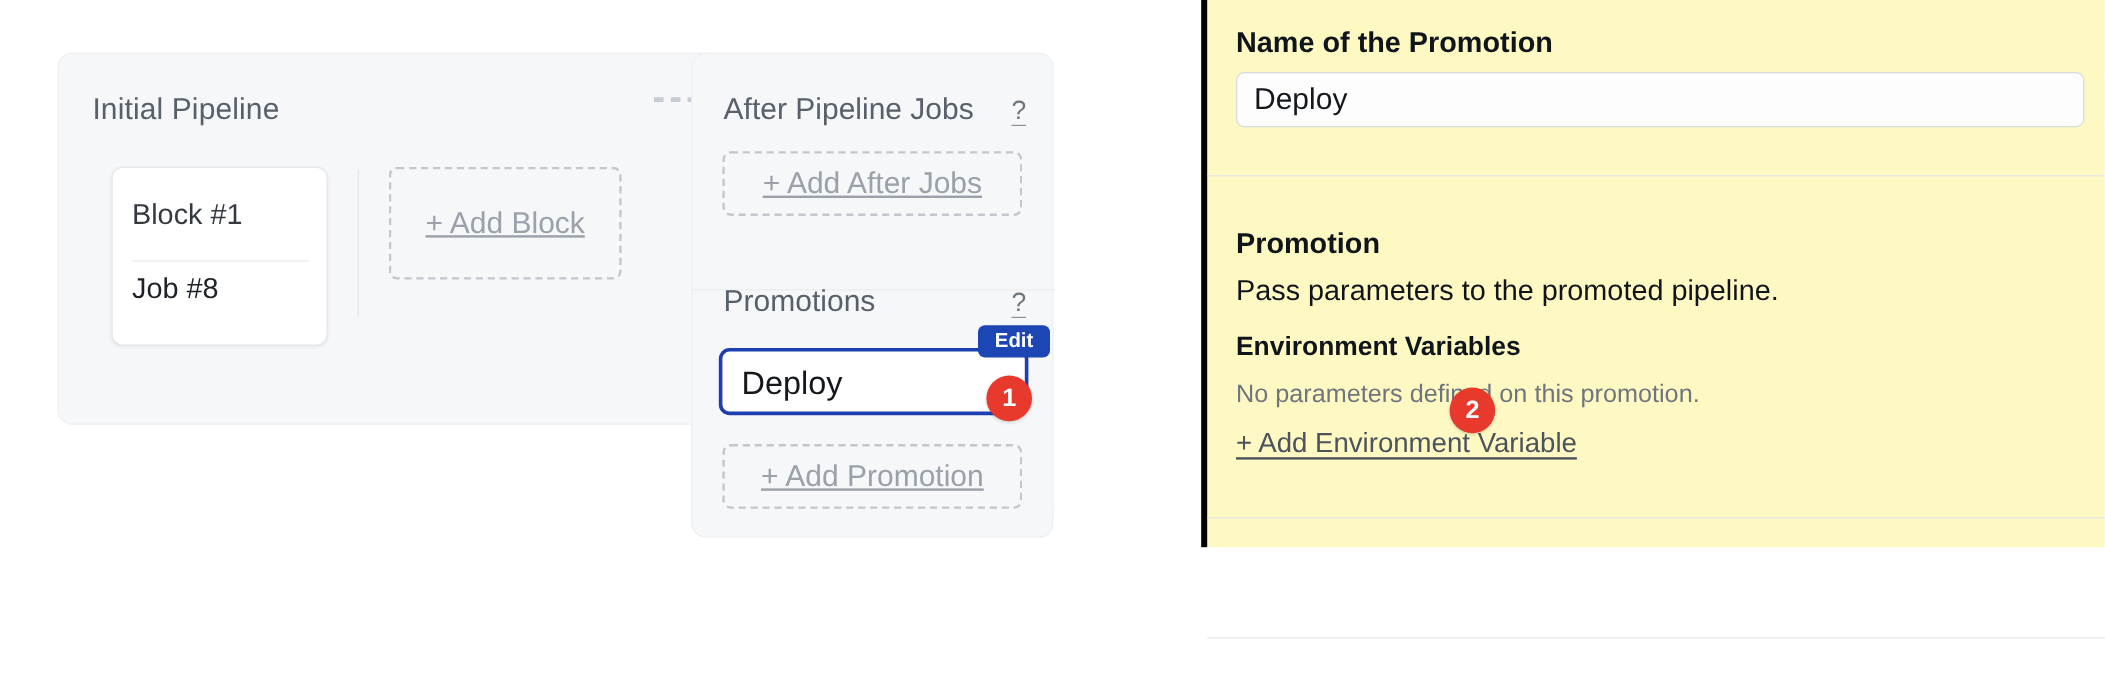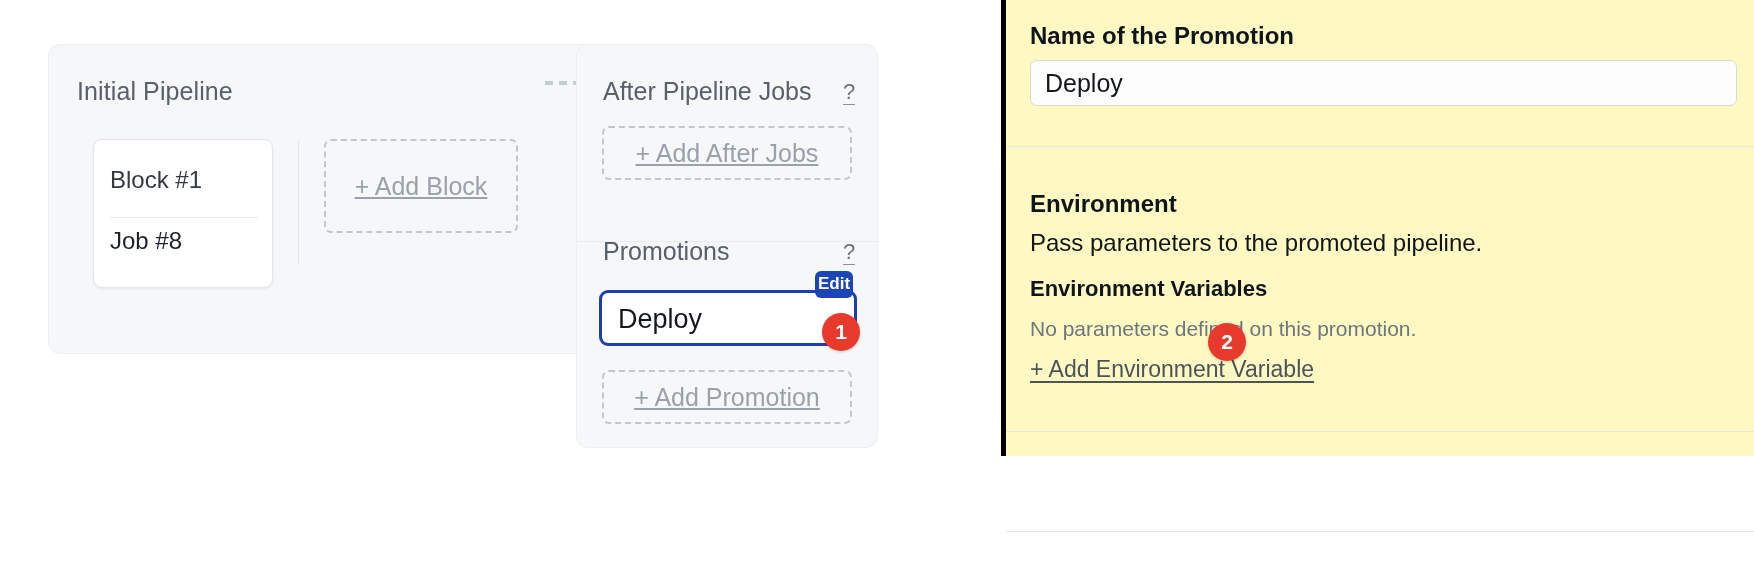--- a/index.html
+++ b/index.html
@@ -163,21 +163,21 @@
     white-space: nowrap;
   }
 
   .edit-badge {
     position: absolute;
     left: 789px; top: 271px;
     background: #1b46b4;
     color: #ffffff;
     font-size: 17px;
     font-weight: bold;
-    padding: 3px 3px 4px;
+    padding: 3px 14px 4px;
     border-radius: 6px;
     z-index: 6;
     cursor: pointer;
     white-space: nowrap;
   }
 
   .step-badge {
     position: absolute;
     width: 38px; height: 38px;
     border-radius: 50%;
@@ -329,21 +329,21 @@
     <div class="step-badge one">1</div>
   </div>
 
   <div id="details">
 
     <div class="field-label">Name of the Promotion</div>
     <input class="text-input" type="text" value="Deploy" style="">
 
     <div class="pane-sep sep-1"></div>
 
-    <div class="h-params">Environment</div>
+    <div class="h-params">Promotion</div>
     <div class="p-params">Pass parameters to the promoted pipeline.</div>
     <div class="h-envvars">Environment Variables</div>
     <div class="p-none">No parameters defined on this promotion.</div>
     <div class="add-env-link">+ Add Environment Variable</div>
 
     <div class="pane-sep sep-2"></div>
 
 
     <div class="pane-sep sep-3"></div>
   </div>

